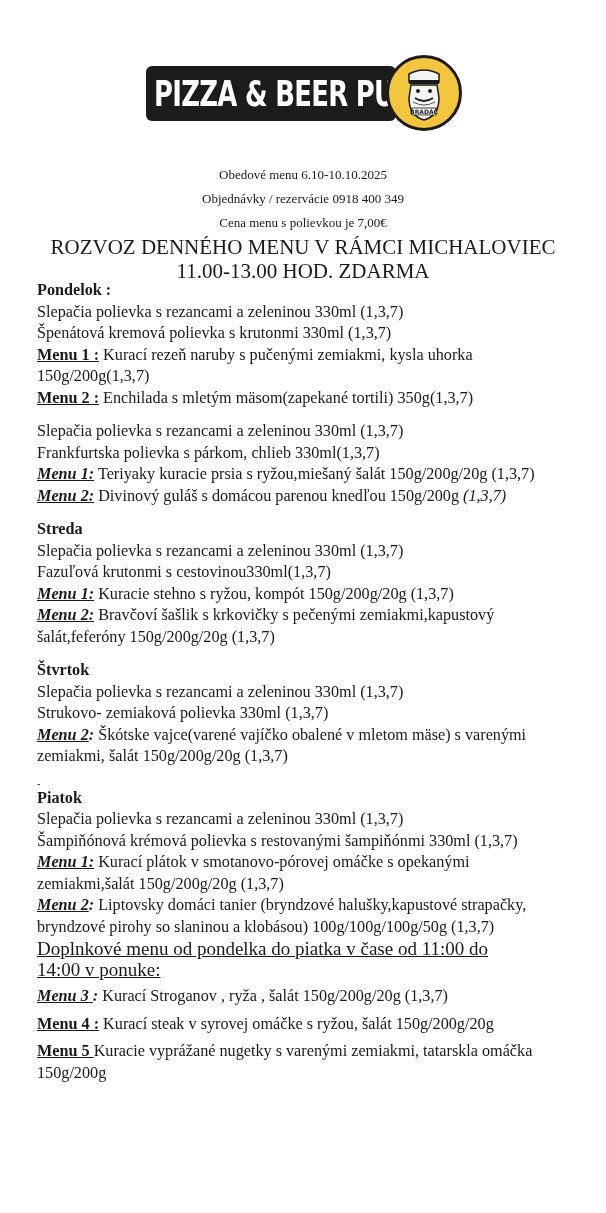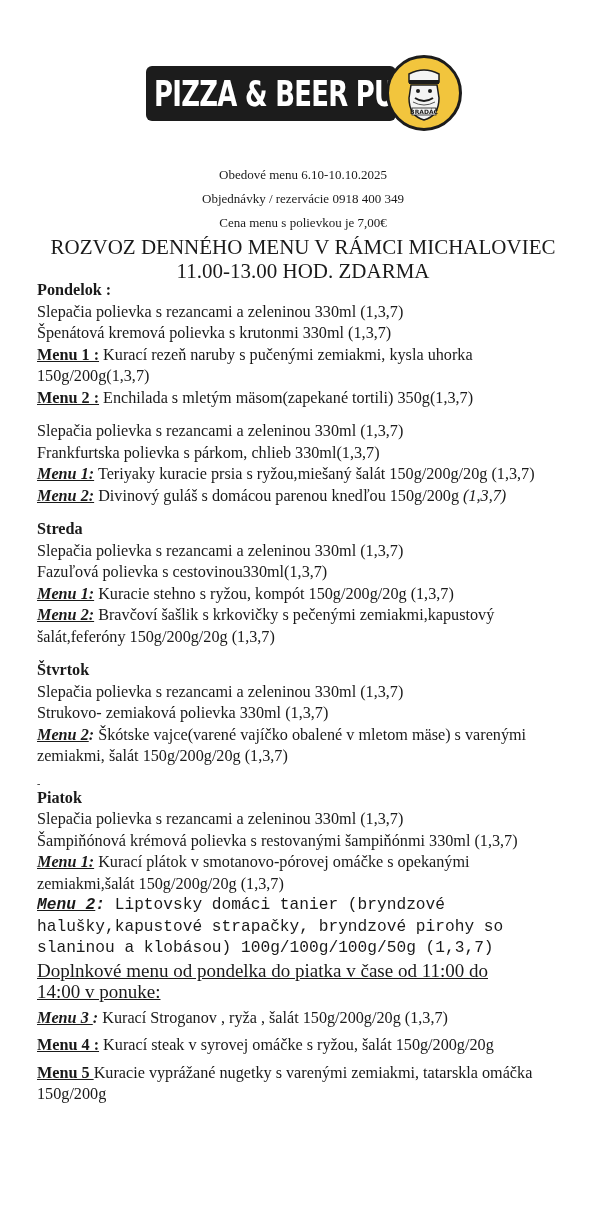--- a/index.html
+++ b/index.html
@@ -84,40 +84,40 @@
   <div class="sec">
     <div class="line">Slepačia polievka s rezancami a zeleninou 330ml (1,3,7)</div>
     <div class="line">Frankfurtska polievka s párkom, chlieb 330ml(1,3,7)</div>
     <div class="wrap" style="width:520px;"><span class="lbl it">Menu 1:</span><span> Teriyaky kuracie prsia s ryžou,miešaný šalát 150g/200g/20g (1,3,7)</span></div>
     <div class="line"><span class="lbl it">Menu 2:</span><span> Divinový guláš s domácou parenou knedľou 150g/200g </span><span class="itx">(1,3,7)</span></div>
   </div>
 
   <div class="sec">
     <div class="line day">Streda</div>
     <div class="line">Slepačia polievka s rezancami a zeleninou 330ml (1,3,7)</div>
-    <div class="line">Fazuľová polievka s cestovinou330ml(1,3,7)</div>
+    <div class="line">Fazuľová krutonmi s cestovinou330ml(1,3,7)</div>
     <div class="line"><span class="lbl it">Menu 1:</span><span> Kuracie stehno s ryžou, kompót 150g/200g/20g  (1,3,7)</span></div>
     <div class="wrap" style="width:530px;"><span class="lbl it">Menu 2:</span><span> Bravčoví šašlik s krkovičky s pečenými zemiakmi,kapustový šalát,feferóny 150g/200g/20g (1,3,7)</span></div>
   </div>
 
   <div class="sec">
     <div class="line day">Štvrtok</div>
     <div class="line">Slepačia polievka s rezancami a zeleninou 330ml (1,3,7)</div>
     <div class="line">Strukovo- zemiaková polievka 330ml (1,3,7)</div>
     <div class="wrap" style="width:520px;"><span class="lbl it">Menu 2</span><span class="itx" style="font-weight:bold;">:</span><span> Škótske vajce(varené vajíčko obalené v mletom mäse) s varenými zemiakmi, šalát 150g/200g/20g (1,3,7)</span></div>
   </div>
 
   <div class="dash">-</div>
 
   <div>
     <div class="line day">Piatok</div>
     <div class="line">Slepačia polievka s rezancami a zeleninou 330ml (1,3,7)</div>
     <div class="wrap" style="width:510px;">Šampiňónová krémová polievka s restovanými šampiňónmi 330ml (1,3,7)</div>
     <div class="wrap" style="width:510px;"><span class="lbl it">Menu 1:</span><span> Kurací plátok v smotanovo-pórovej omáčke s opekanými zemiakmi,šalát 150g/200g/20g (1,3,7)</span></div>
-    <div class="wrap" style="width:500px;font-family:Liberation Mono, monospace;"><span class="lbl it">Menu 2</span><span class="itx" style="font-weight:bold;">:</span><span> Liptovsky domáci tanier (bryndzové halušky,kapustové strapačky, bryndzové pirohy so slaninou a klobásou) 100g/100g/100g/50g (1,3,7)</span></div>
+    <div class="wrap" style="width:500px;"><span class="lbl it">Menu 2</span><span class="itx" style="font-weight:bold;">:</span><span> Liptovsky domáci tanier (bryndzové halušky,kapustové strapačky, bryndzové pirohy so slaninou a klobásou) 100g/100g/100g/50g (1,3,7)</span></div>
   </div>
 
   <div>
     <div class="extra-h" style="width:480px;">Doplnkové menu od pondelka do piatka v čase od 11:00 do 14:00 v ponuke:</div>
     <div class="line extra-item"><span class="lbl it">Menu 3 </span><span class="itx" style="font-weight:bold;">:</span><span> Kurací Stroganov , ryža , šalát 150g/200g/20g (1,3,7)</span></div>
     <div class="line extra-item"><span class="lbl">Menu 4 :</span><span> Kurací steak v syrovej omáčke s ryžou, šalát 150g/200g/20g</span></div>
     <div class="wrap" style="width:545px;"><span class="lbl">Menu 5 </span><span> Kuracie vyprážané nugetky s varenými zemiakmi, tatarskla omáčka 150g/200g</span></div>
   </div>
 </div>
 

